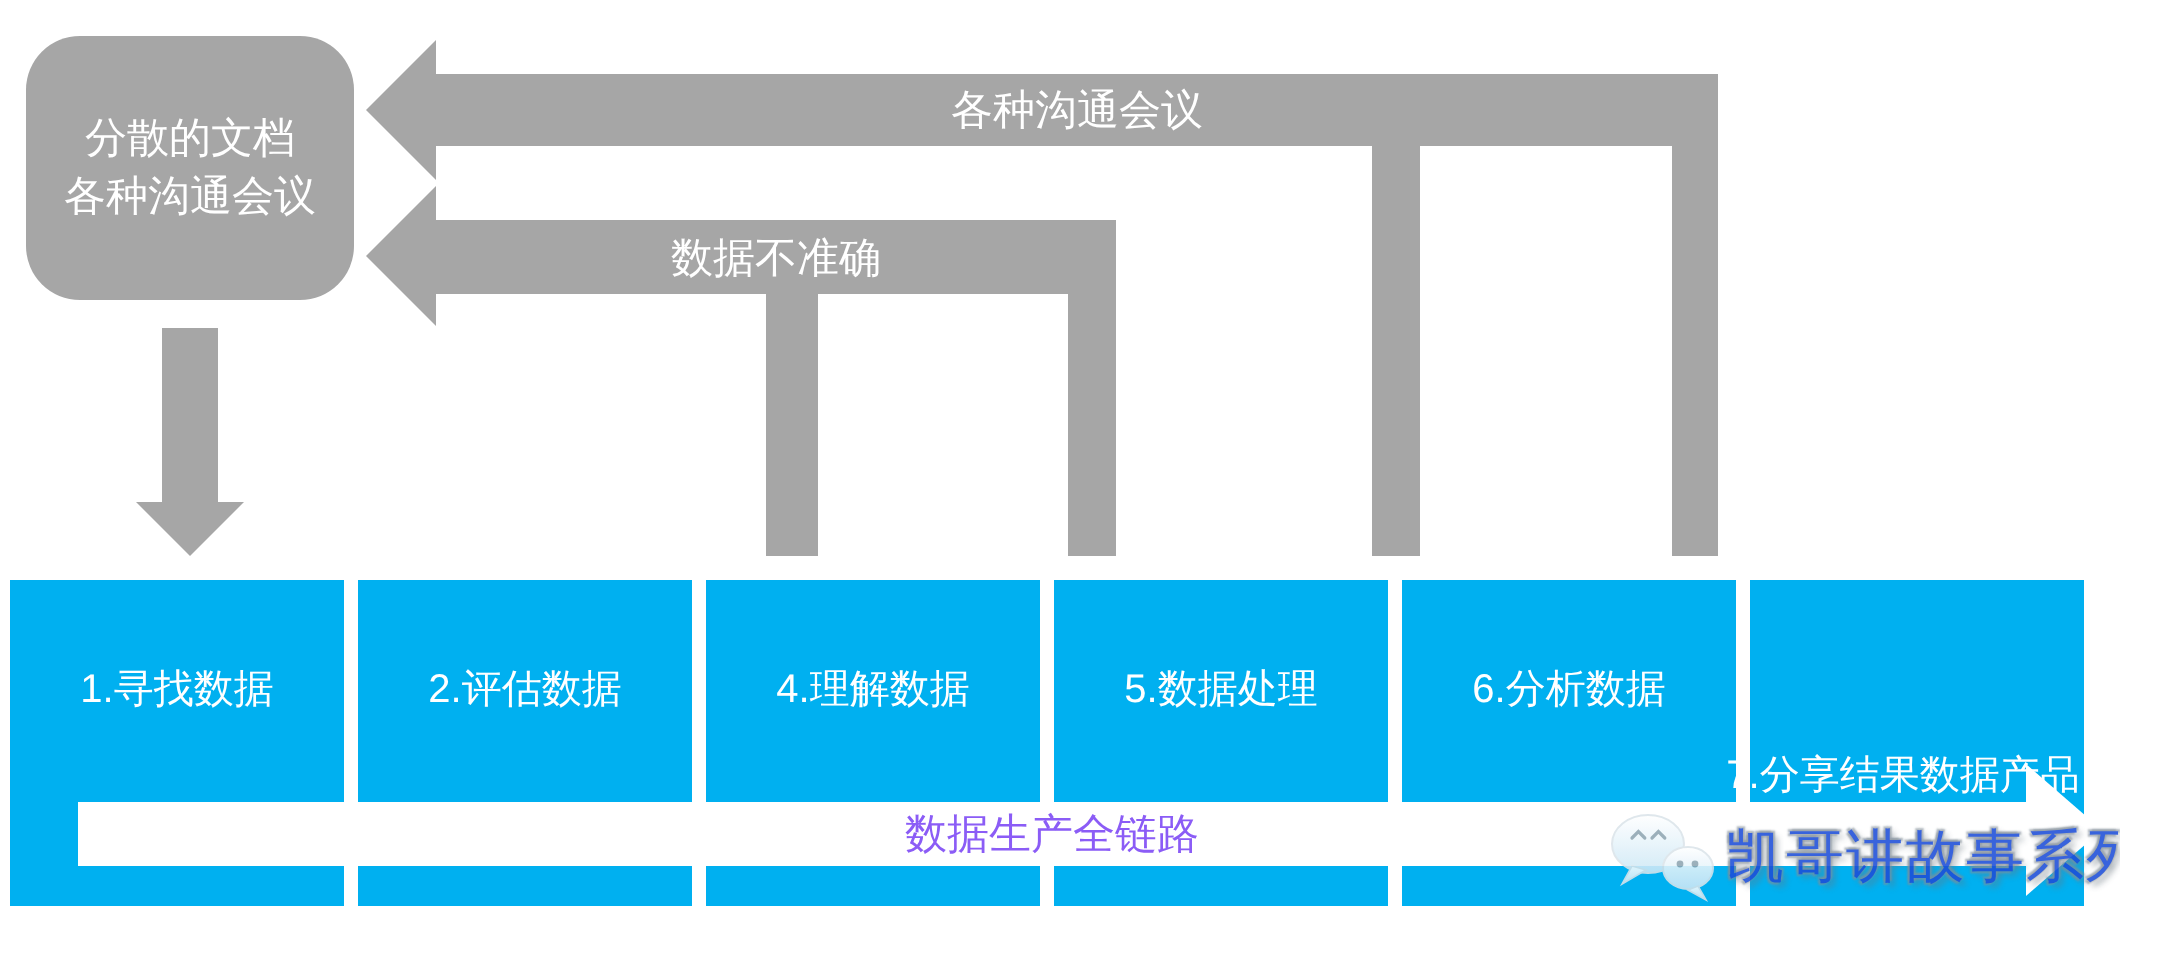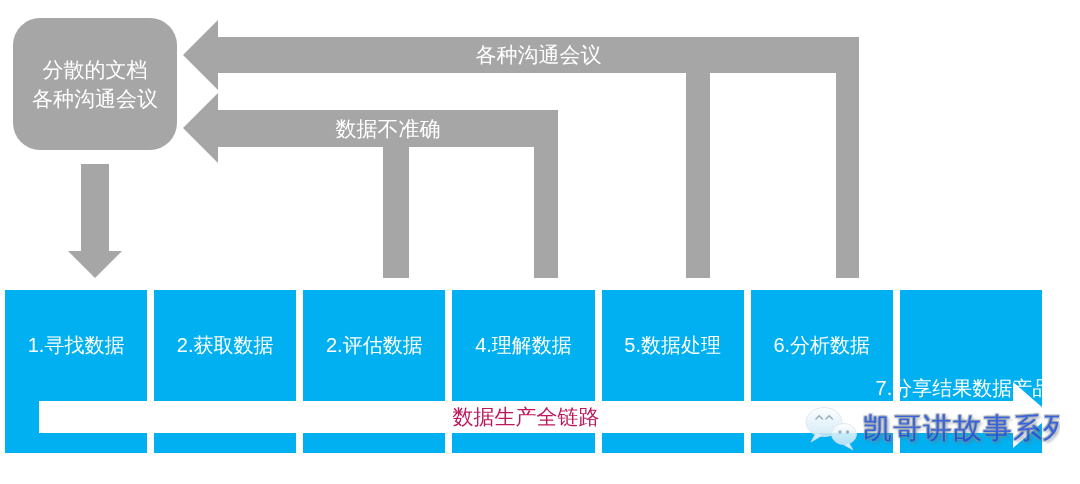--- a/index.html
+++ b/index.html
@@ -40,21 +40,21 @@
     display:flex;align-items:center;justify-content:center;
     color:#ffffff;font-size:20px;line-height:25px;white-space:nowrap;
   }
   .stage-label.two-line{flex-direction:row;align-items:flex-end;
     justify-content:center;padding-right:14px;box-sizing:border-box;}
   
   .banner-body{
     position:absolute;left:39px;top:401px;width:974px;height:32px;background:#ffffff;
     display:flex;align-items:center;justify-content:center;z-index:3;
   }
-  .banner-label{color:#be185d;font-size:21px;white-space:nowrap;}
+  .banner-label{color:#8b5cf6;font-size:21px;white-space:nowrap;}
   .banner-head{
     position:absolute;left:1013px;top:382px;width:38px;height:66px;background:#ffffff;
     clip-path:polygon(0 0,100% 50%,0 100%);z-index:3;
   }
   
   .watermark{
     position:absolute;left:804px;top:406px;z-index:5;
     display:flex;align-items:center;gap:5px;opacity:.88;
   }
   .watermark-text{
@@ -90,23 +90,20 @@
     <span class="fb-label">数据不准确</span>
   </div>
   <div class="gray fb2-v1"></div>
   <div class="gray fb2-v2"></div>
 
   <div class="stages">
     <div class="stage">
       <div class="stage-label">1.寻找数据</div>
     </div>
     <div class="stage">
-      <div class="stage-label">2.获取数据</div>
-    </div>
-    <div class="stage">
       <div class="stage-label">2.评估数据</div>
     </div>
     <div class="stage">
       <div class="stage-label">4.理解数据</div>
     </div>
     <div class="stage">
       <div class="stage-label">5.数据处理</div>
     </div>
     <div class="stage">
       <div class="stage-label">6.分析数据</div>

